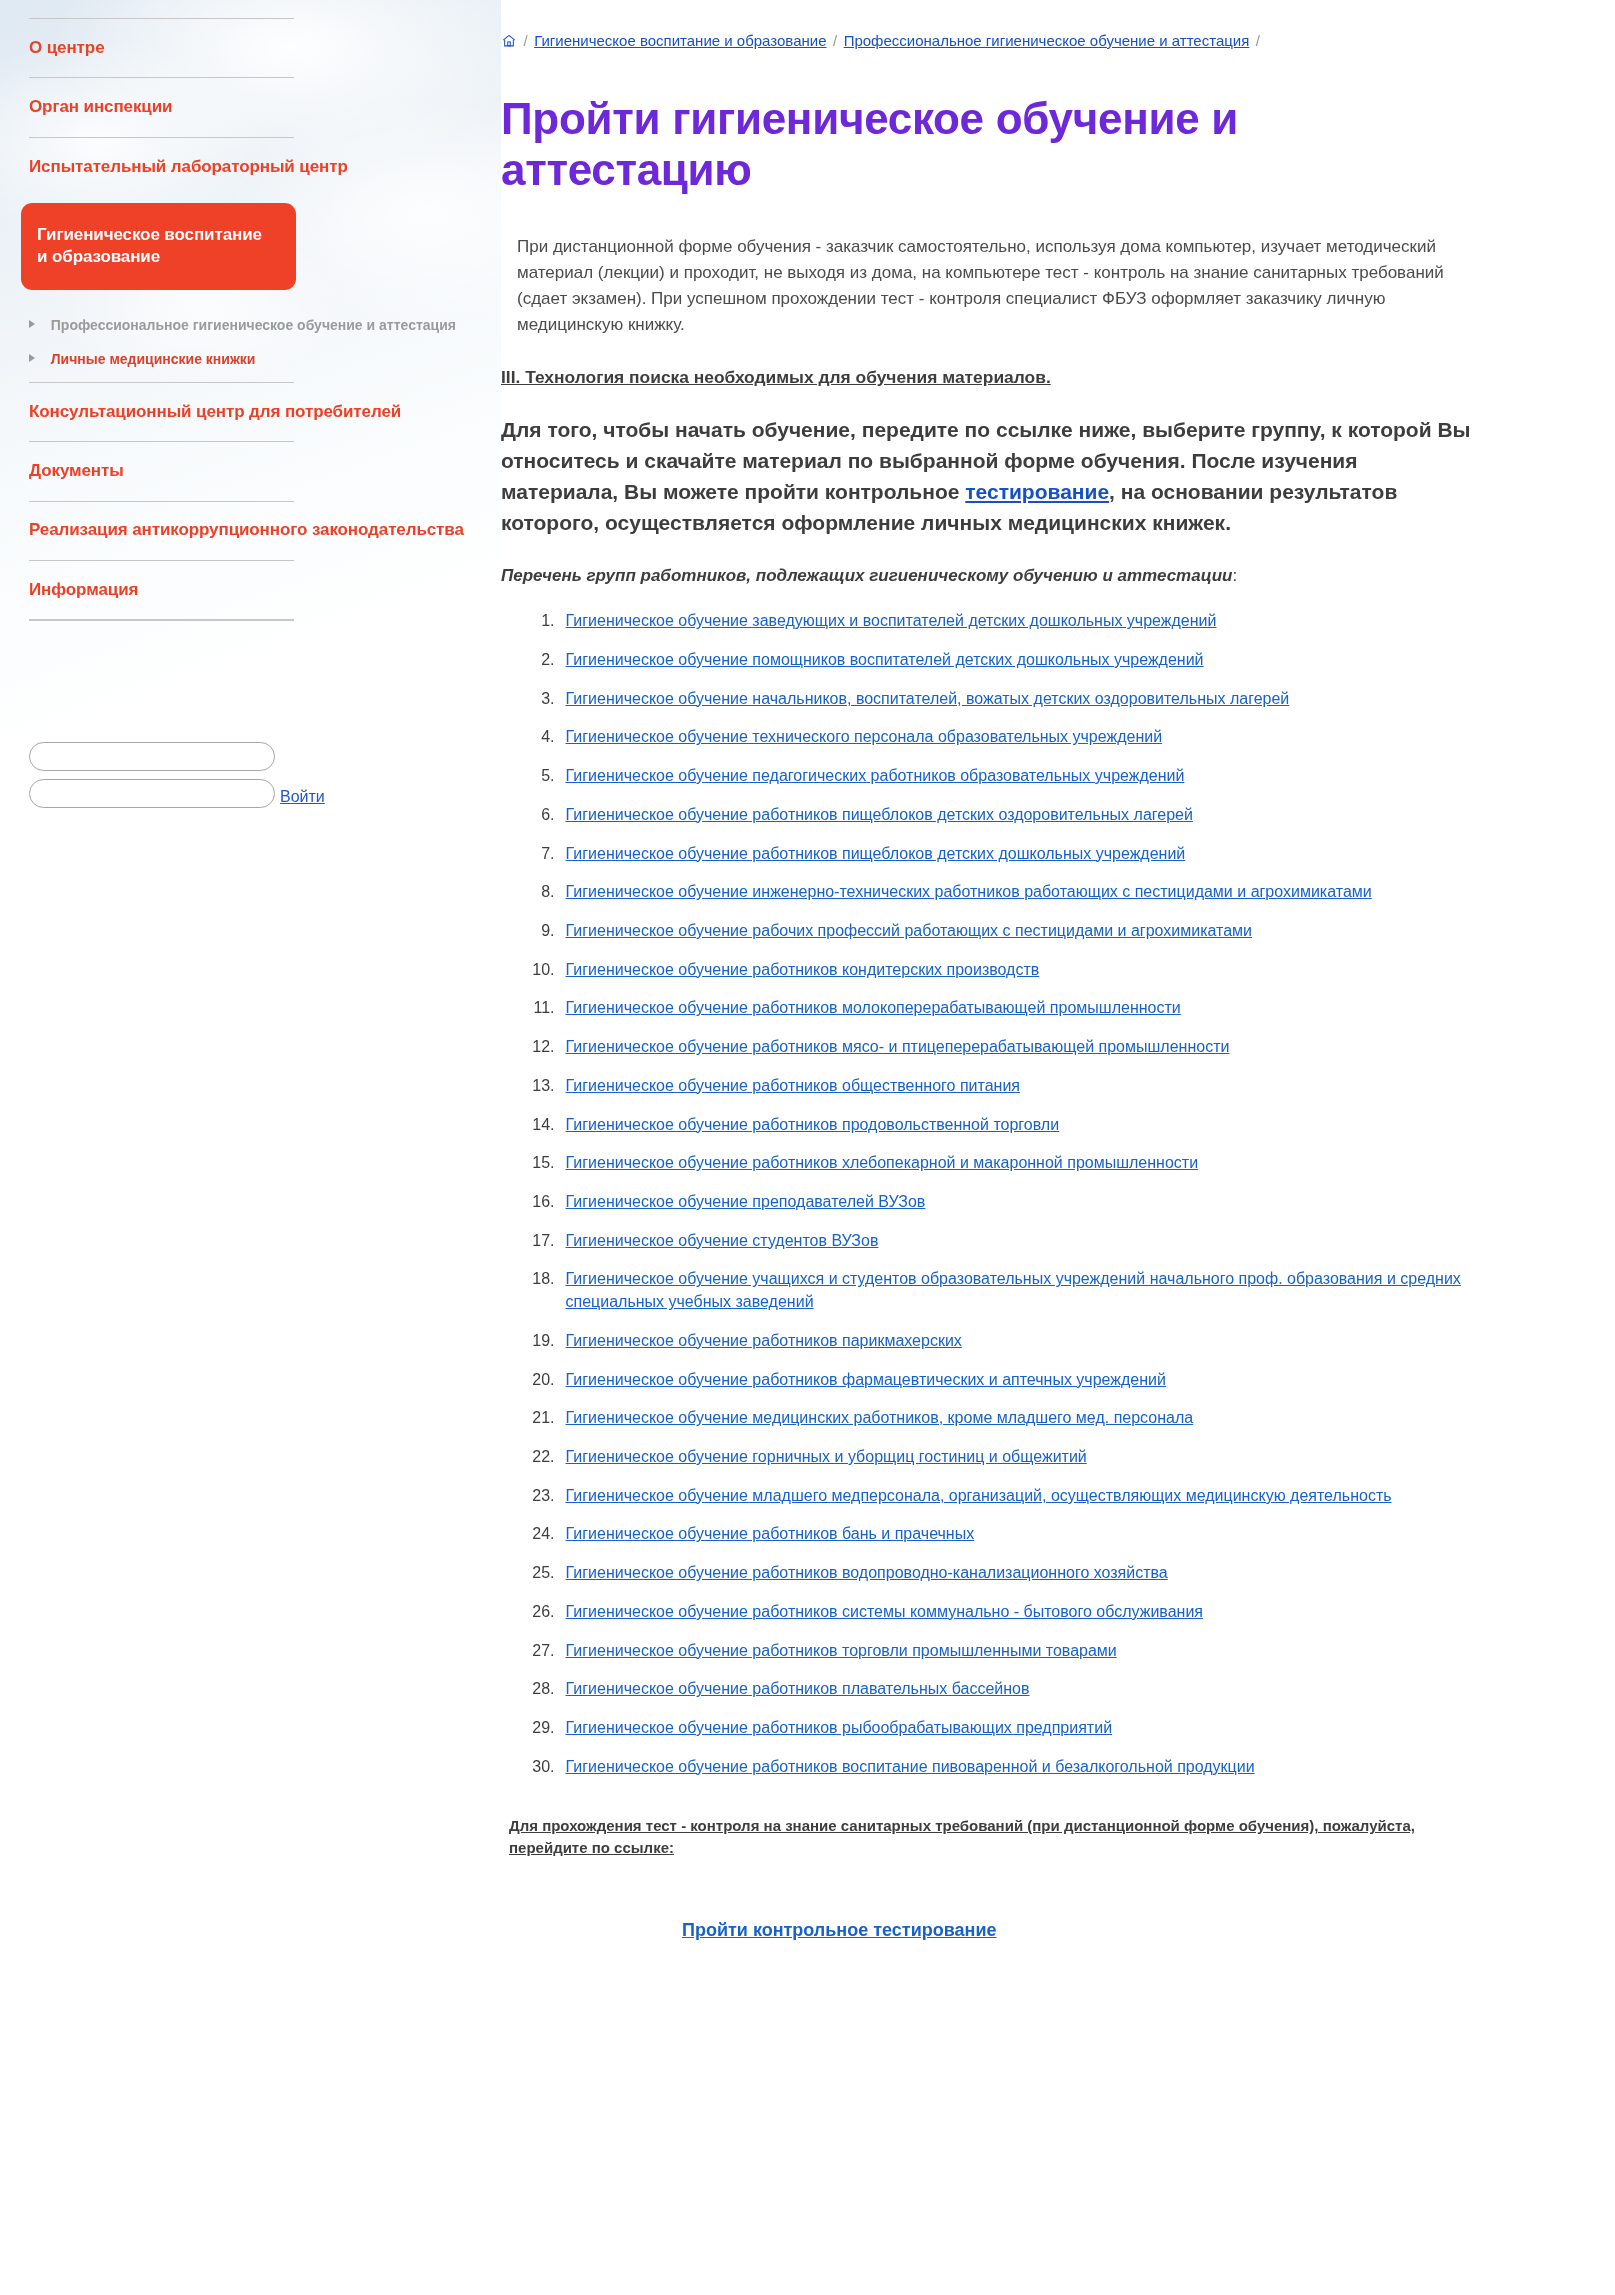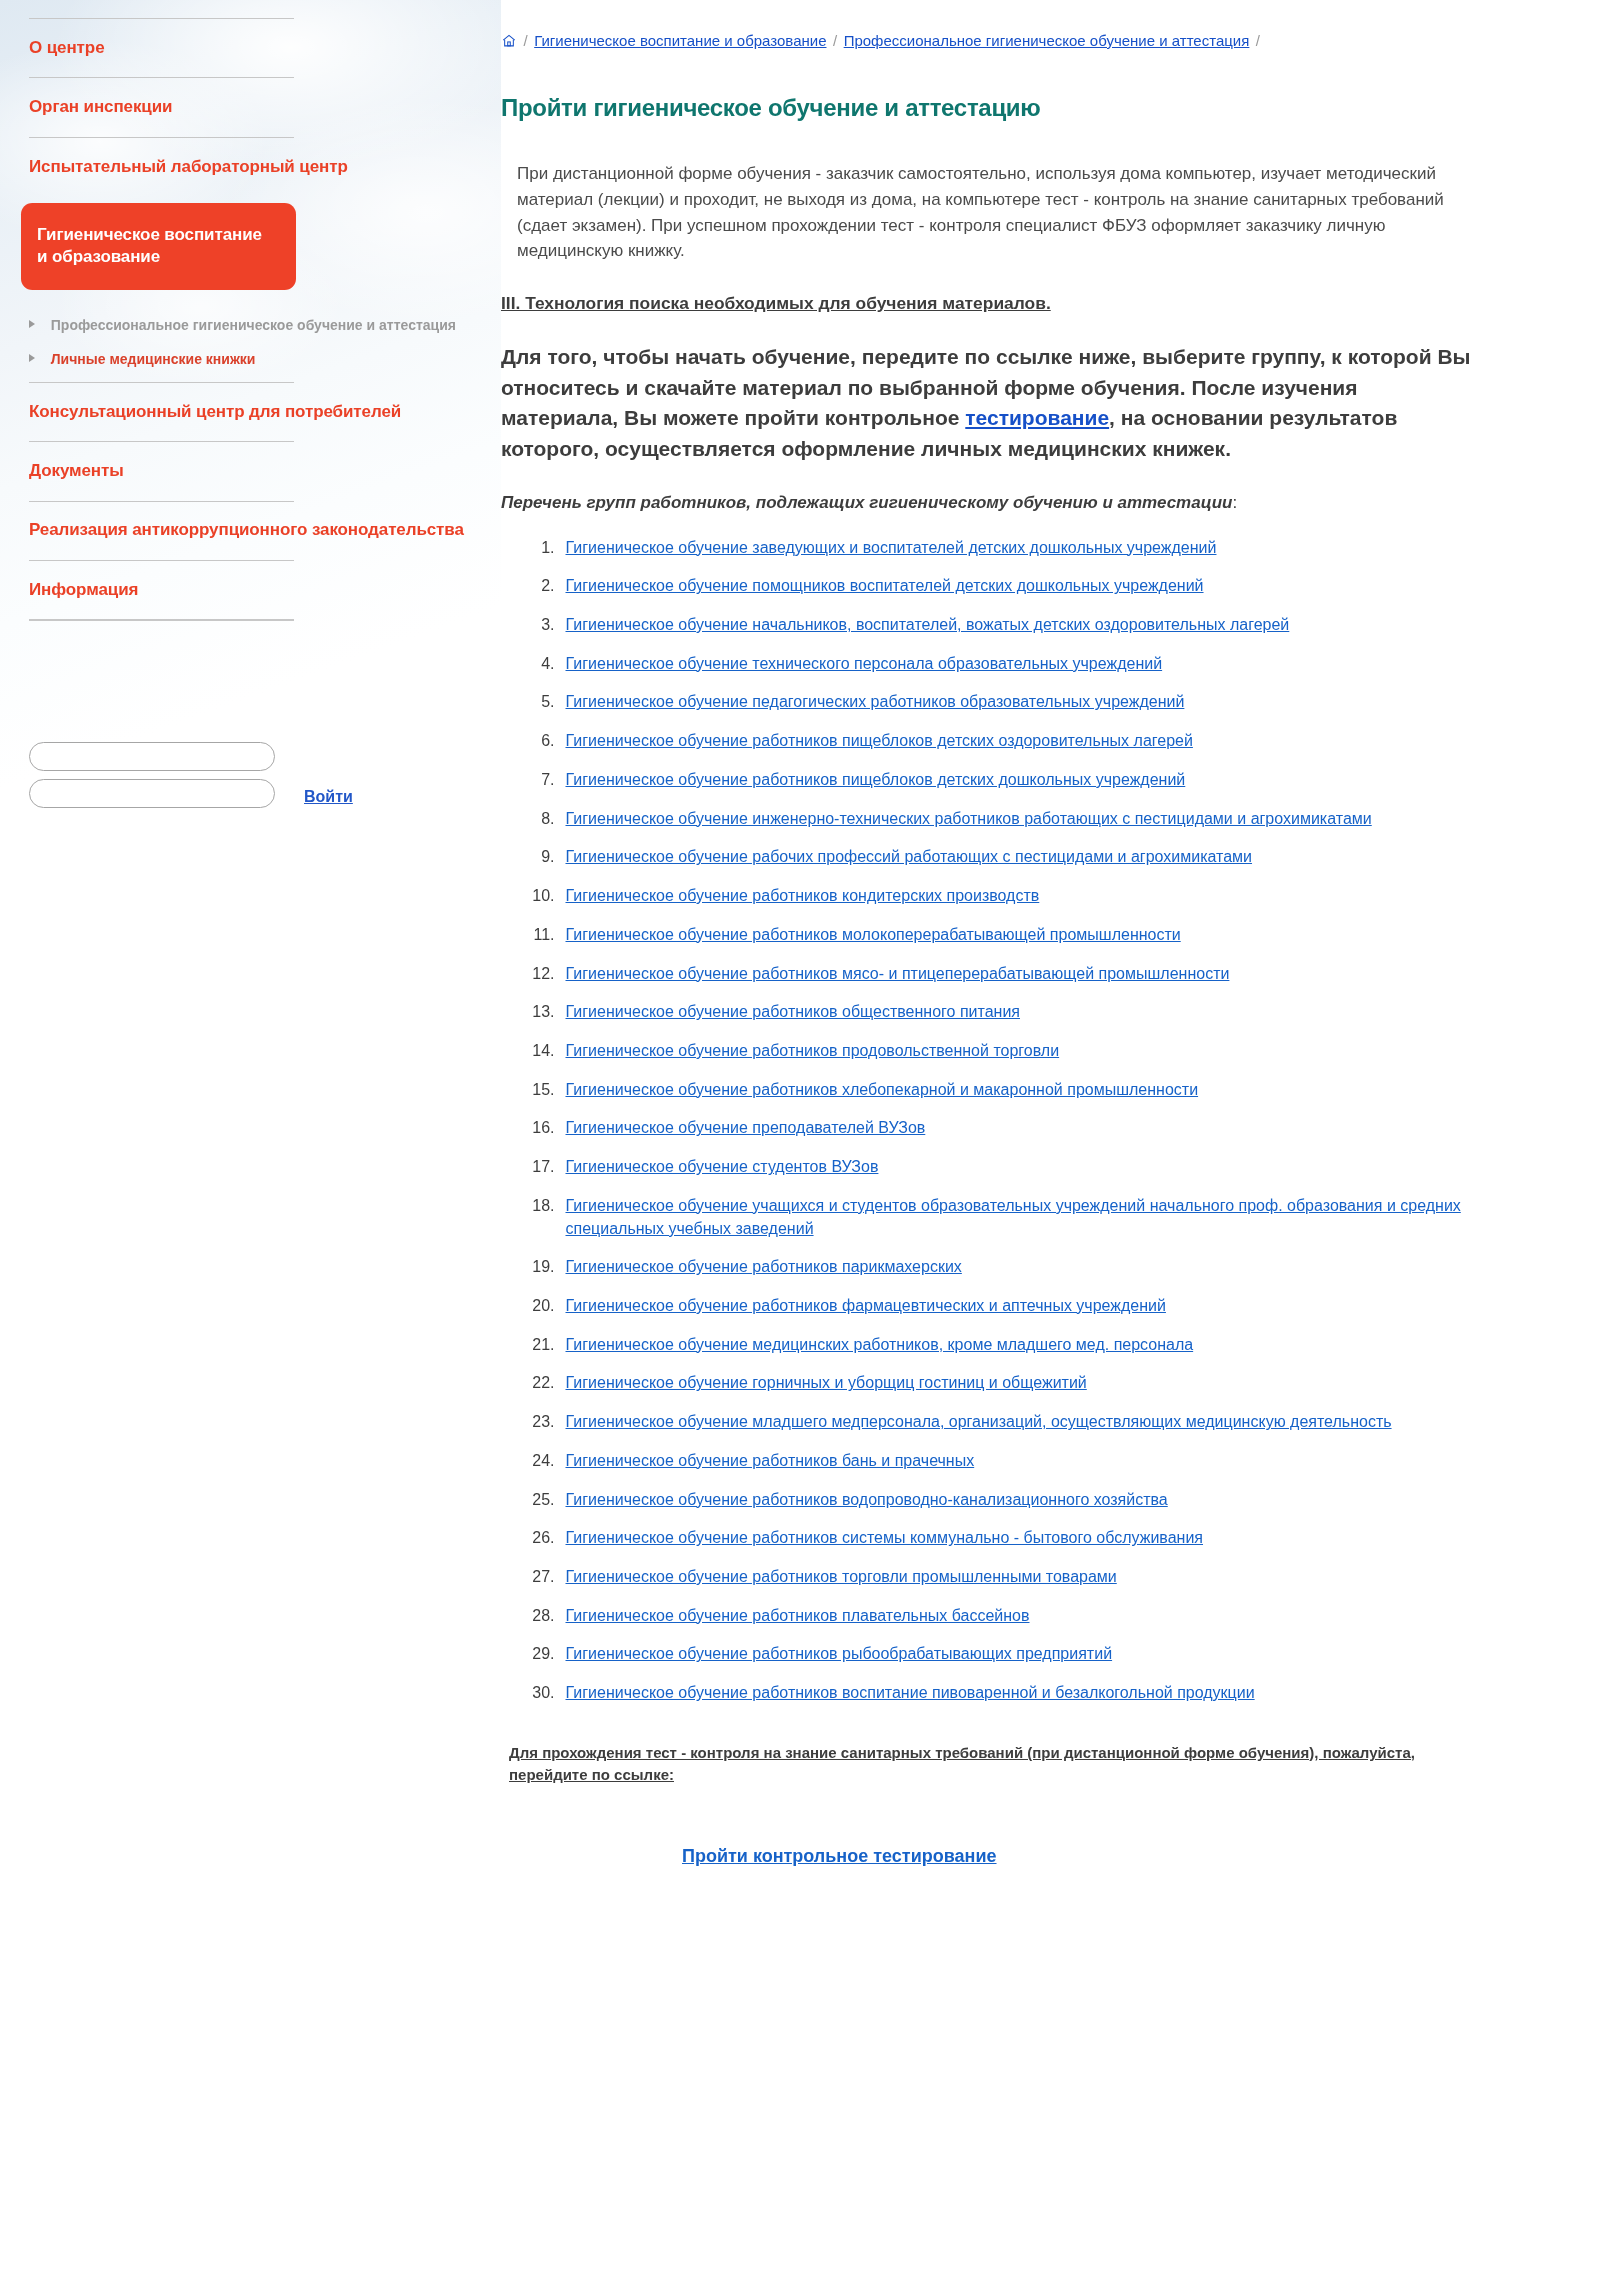--- a/index.html
+++ b/index.html
@@ -108,26 +108,26 @@
     border-radius: 14.5px;
     background: #ffffff;
     outline: none;
     padding: 0 11.3px;
     font-family: "Liberation Sans", sans-serif;
     font-size: 12px;
     color: #222;
     margin-bottom: 8px;
   }
   .login-submit {
-    margin-left: 29px;
+    margin-left: 5px;
     align-self: flex-end;
     margin-bottom: 9.7px;
     color: #2257c8;
     font-size: 16px;
-    font-weight: bold;
+    font-weight: normal;
     text-decoration: underline;
     background: none;
     border: none;
     padding: 0;
     cursor: pointer;
     font-family: "Liberation Sans", sans-serif;
   }
 
   
   .content {
@@ -149,23 +149,23 @@
   }
   .breadcrumb .sep { color: #9a9a9a; padding: 0 6.5px; }
   .home-icon {
     display: inline-block;
     vertical-align: -2.4px;
     width: 16px; height: 15.3px;
   }
 
   h1.page-title {
     font-family: "Liberation Sans", sans-serif;
-    font-size: 24px;
-    font-weight: bold;
-    color: #0f766e;
+    font-size: 44px;
+    font-weight: bold;
+    color: #6d28d9;
     margin: 42px 16px 39px 0;
     letter-spacing: -0.3px;
     line-height: 1.15;
   }
 
   p.intro {
     font-size: 17px;
     line-height: 1.52;
     color: #4b4b4b;
     margin: 0 0 29px 16px;

